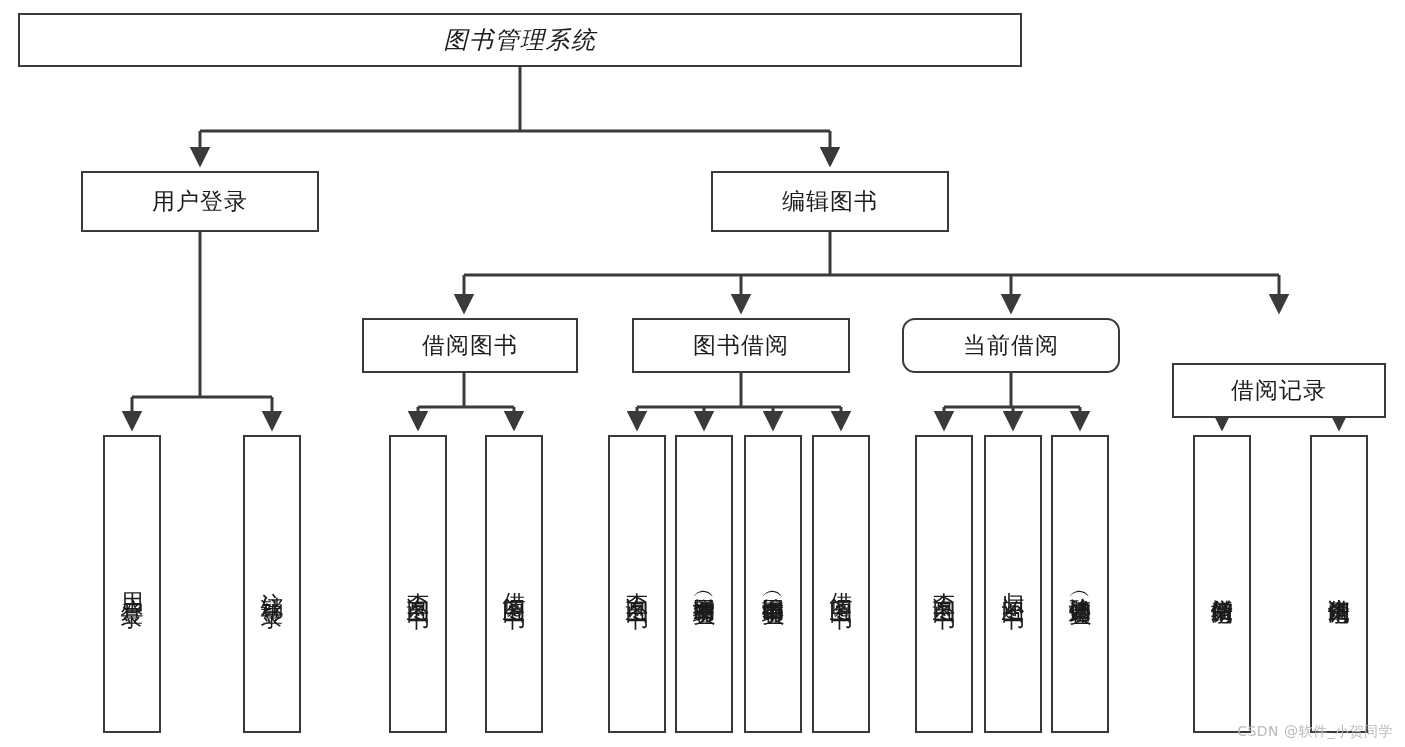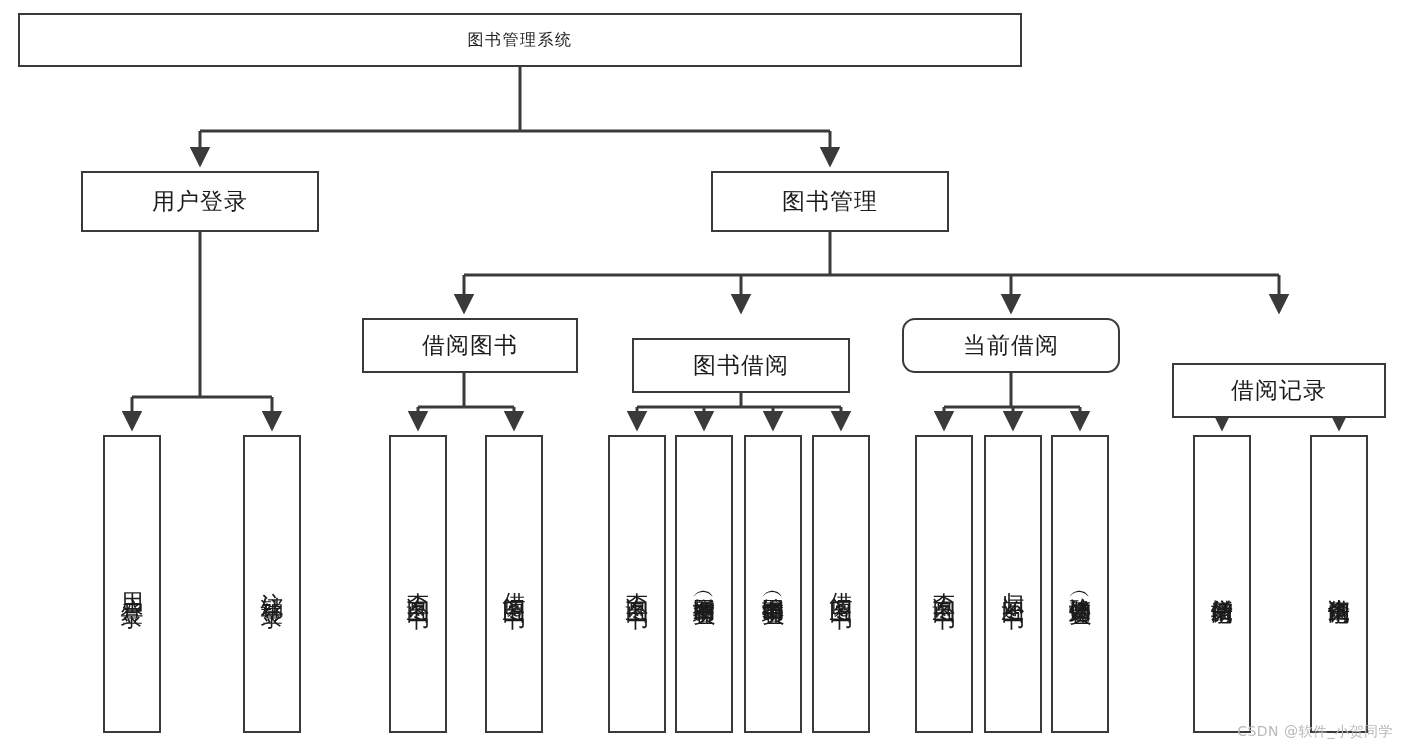--- a/index.html
+++ b/index.html
@@ -42,22 +42,23 @@
     text-align: center;
     line-height: 1.18;
     white-space: nowrap;
   }
   
   .node.horiz .label {
     font-size: 23px;
     letter-spacing: 1px;
   }
   .node.root .label {
-    font-size: 16px;
+    font-size: 24px;
     letter-spacing: 1.5px;
+    font-style: italic;
   }
   
   .node.vert {
     align-items: center;
     justify-content: center;
   }
   .node.vert .label {
     writing-mode: vertical-rl;
     text-orientation: upright;
     font-size: 23px;
@@ -138,27 +139,27 @@
   </svg>
 
   <div class="node horiz root" style="left:18px; top:13px; width:1004px; height:54px;">
     <span class="label">图书管理系统</span>
   </div>
 
   <div class="node horiz" style="left:81px; top:171px; width:238px; height:61px;">
     <span class="label">用户登录</span>
   </div>
   <div class="node horiz" style="left:711px; top:171px; width:238px; height:61px;">
-    <span class="label">图书管理</span>
+    <span class="label">编辑图书</span>
   </div>
 
   <div class="node horiz" style="left:362px; top:318px; width:216px; height:55px;">
     <span class="label">借阅图书</span>
   </div>
-  <div class="node horiz" style="left:632px; top:318px; width:218px; height:55px;margin-top:20px;">
+  <div class="node horiz" style="left:632px; top:318px; width:218px; height:55px;">
     <span class="label">图书借阅</span>
   </div>
   <div class="node horiz" style="left:902px; top:318px; width:218px; height:55px;border-radius:13px;">
     <span class="label">当前借阅</span>
   </div>
   <div class="node horiz" style="left:1172px; top:318px; width:214px; height:55px;margin-top:45px;">
     <span class="label">借阅记录</span>
   </div>
 
   <div class="node vert" style="left:103px; top:435px; width:58px; height:298px;">

